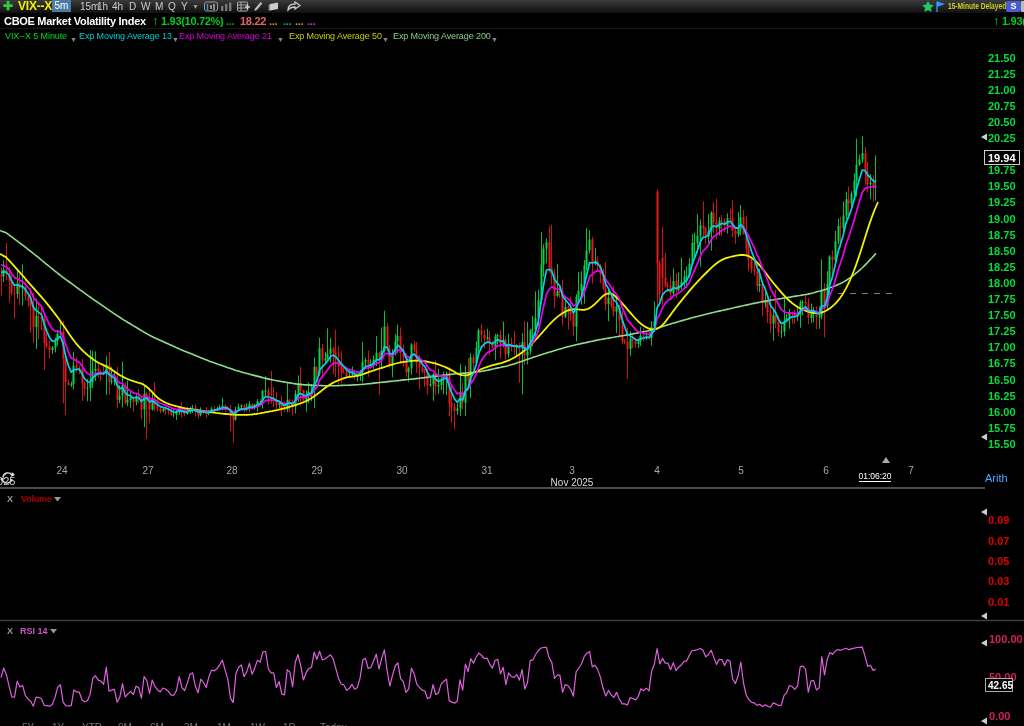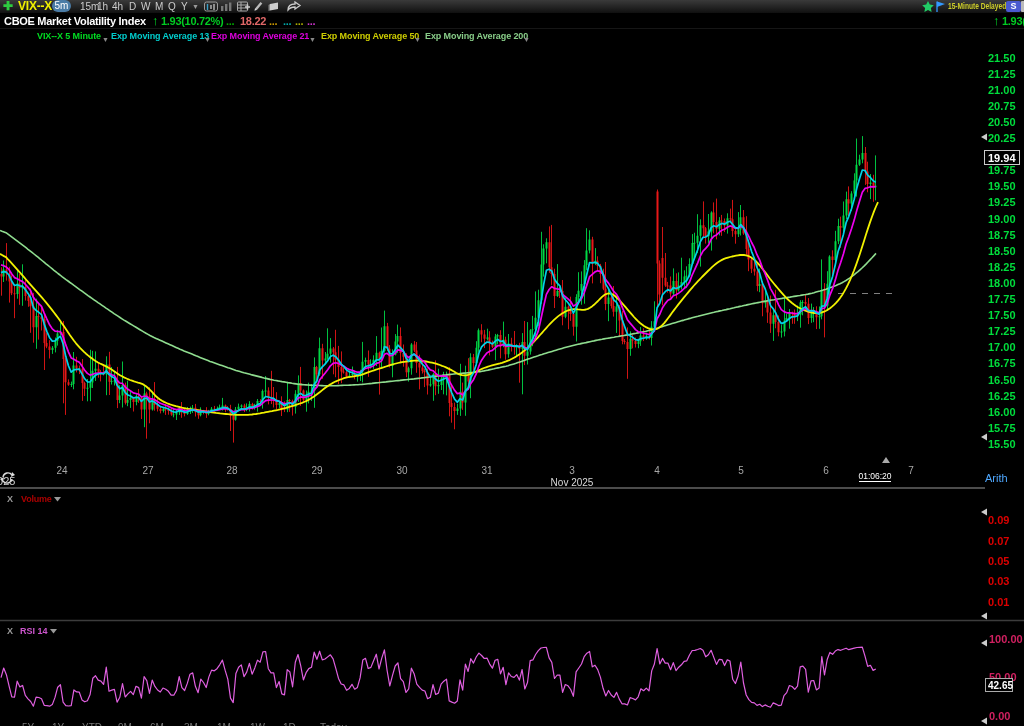--- a/index.html
+++ b/index.html
@@ -6,30 +6,30 @@
 html,body { width:1024px; height:726px; background:#000; overflow:hidden;
   font-family:"Liberation Sans",sans-serif; }
 #wrap { position:relative; width:1024px; height:726px; background:#000; }
 .r1 { position:absolute; left:0; top:0; width:1024px; height:13px;
   background:linear-gradient(#3a3a3a,#101010); }
 .r1 span { position:absolute; top:0; font-size:10px; line-height:13px; color:#cccccc; }
 .r2 { position:absolute; left:0; top:13px; width:1024px; height:16px; background:#000;
   border-bottom:1px solid #161616; }
 .r2 span { position:absolute; top:0; font-size:11px; line-height:16px; font-weight:bold; letter-spacing:-0.3px; }
 .r3 { position:absolute; left:0; top:29px; width:1024px; height:16px; background:#000; }
-.r3 span { position:absolute; top:0; font-size:9px; line-height:15px; font-weight:bold; letter-spacing:-0.1px;margin-left:32px; }
+.r3 span { position:absolute; top:0; font-size:9px; line-height:15px; font-weight:normal; letter-spacing:-0.1px; }
 .dd { color:#888; font-size:7px !important; letter-spacing:0 !important; }
 </style>
 </head>
 <body>
 <div id="wrap">
   <div class="r1">
     <span style="left:3px;color:#2ecc40;font-weight:bold;font-size:12px">✚</span>
     <span style="left:18px;color:#f0f000;font-weight:bold;font-size:12px;letter-spacing:-0.2px">VIX--X</span>
-    <span style="left:52px;width:19px;background:#4a7ca6;color:#fff;text-align:center;border-radius:6px;height:12px;line-height:12px;top:0px">5m</span>
+    <span style="left:52px;width:19px;background:#4a7ca6;color:#fff;text-align:center;border-radius:0;height:12px;line-height:12px;top:0px">5m</span>
     <span style="left:80px">15m</span>
     <span style="left:97px">1h</span>
     <span style="left:112px">4h</span>
     <span style="left:129px">D</span>
     <span style="left:141px">W</span>
     <span style="left:155px">M</span>
     <span style="left:168px">Q</span>
     <span style="left:181px">Y</span>
     <span style="left:192px;color:#999;font-size:7px">▼</span>
     <svg style="position:absolute;left:204px;top:1px" width="100" height="11" viewBox="0 0 100 11">

